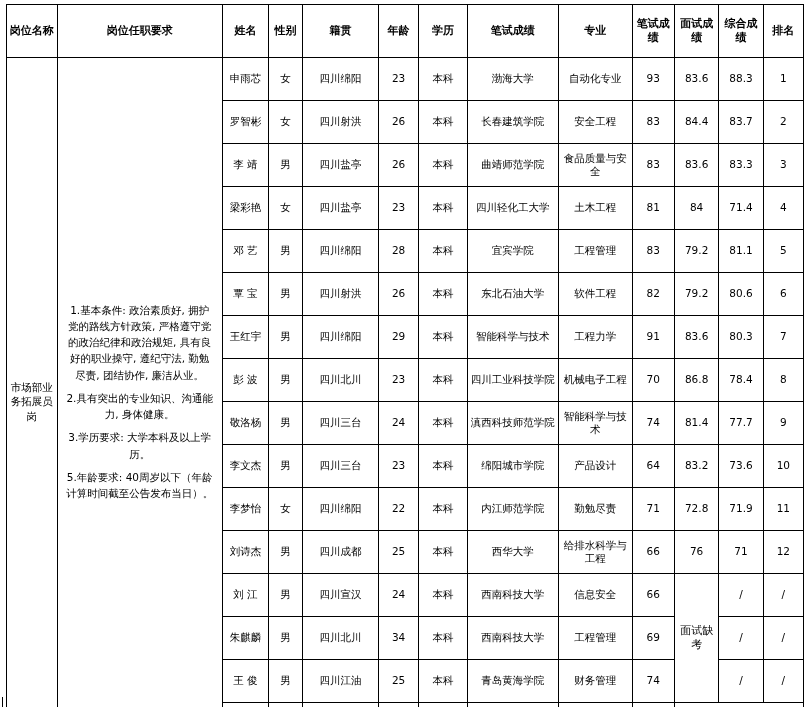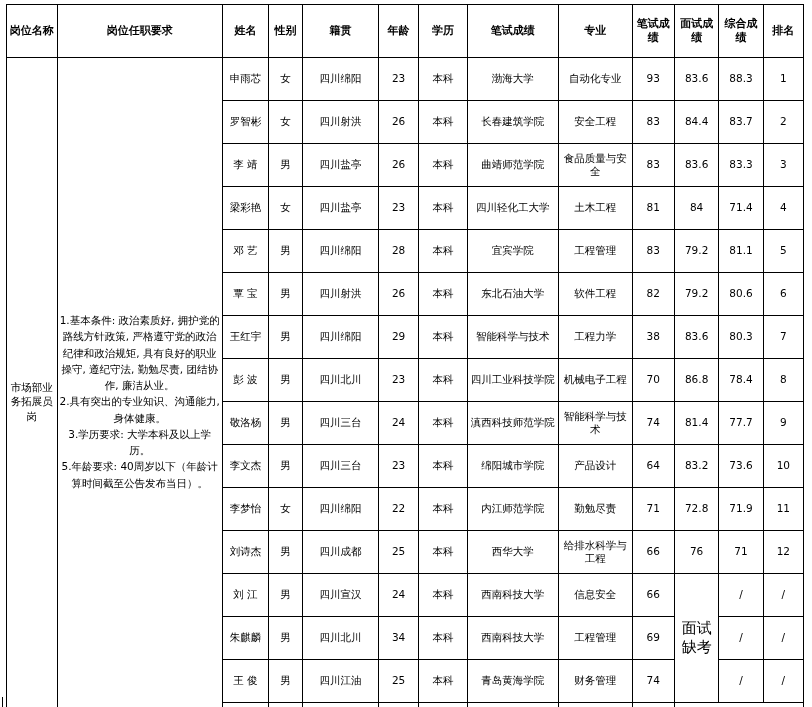--- a/index.html
+++ b/index.html
@@ -61,25 +61,25 @@
     padding: 2px 8px;
   }
   td.req-cell {
     text-align: left;
     vertical-align: middle;
     font-size: 10.5px;
     line-height: 1.55;
     padding: 2px 4px 2px 5px;
   }
   td.req-cell p {
-    margin: 0;
+    margin: 7px;
   }
   .row-tall td { height: 38px; }
   .note-cell {
-    font-size: 15px;
+    font-size: 11px;
     line-height: 1.3;
     margin-left: 35px;
   }
   .corner-mark {
     position: absolute;
     left: 2px;
     bottom: 0px;
     width: 6px;
     height: 10px;
     border-left: 1px solid #000;
@@ -211,21 +211,21 @@
           <td>6</td>
         </tr>
         <tr class="row-tall">
           <td>王红宇</td>
           <td>男</td>
           <td>四川绵阳</td>
           <td>29</td>
           <td>本科</td>
           <td>智能科学与技术</td>
           <td>工程力学</td>
-          <td>38</td>
+          <td>91</td>
           <td>83.6</td>
           <td>80.3</td>
           <td>7</td>
         </tr>
         <tr class="row-tall">
           <td>彭 波</td>
           <td>男</td>
           <td>四川北川</td>
           <td>23</td>
           <td>本科</td>

